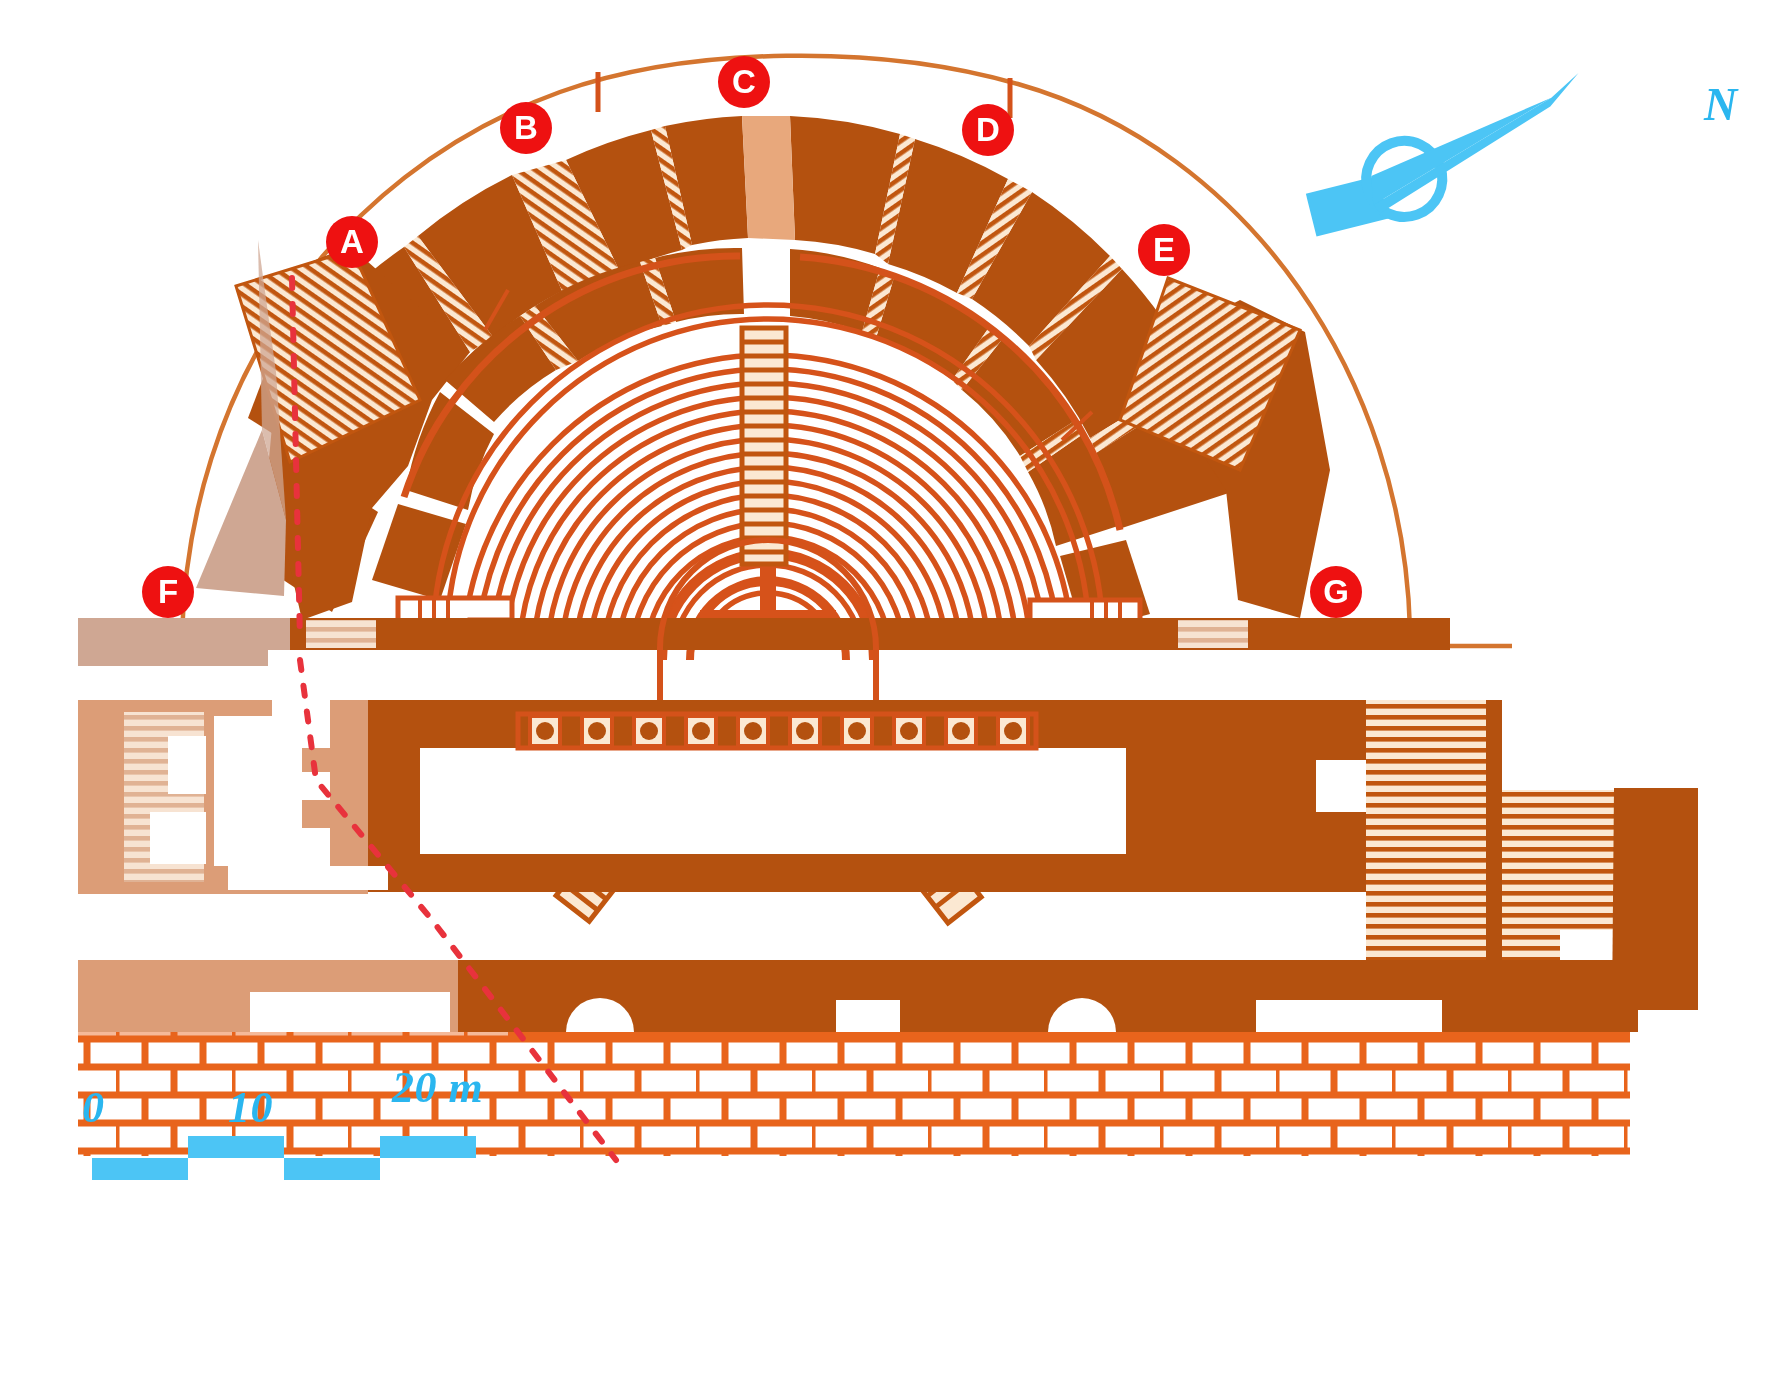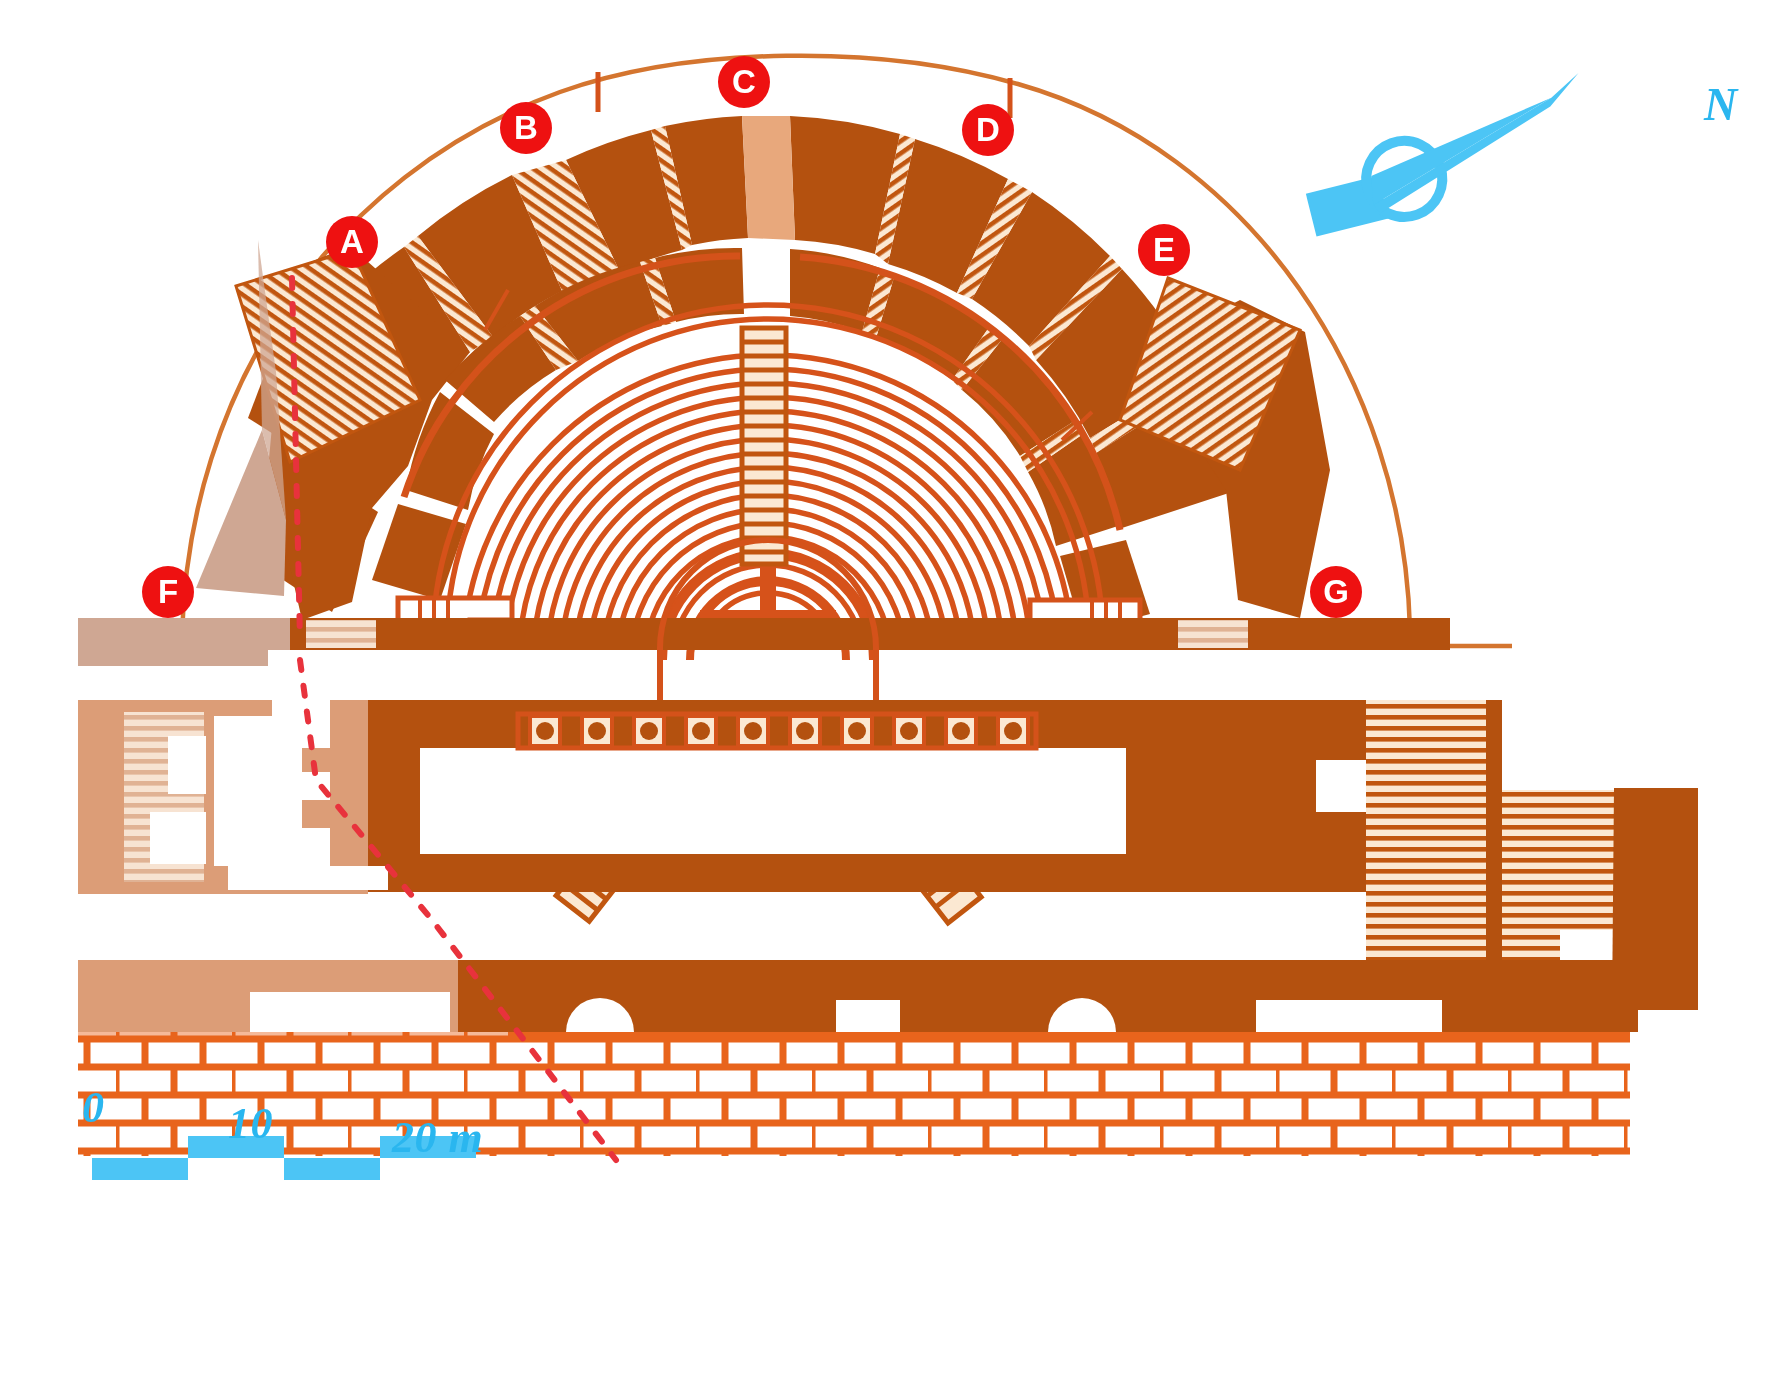--- a/index.html
+++ b/index.html
@@ -427,16 +427,16 @@
 <div class="marker-badge" style="left:142px;top:566px;">
   <span>F</span>
 </div>
 <div class="marker-badge" style="left:1310px;top:566px;">
   <span>G</span>
 </div>
 
 <div class="north-label" style="left:1704px;top:78px;">N</div>
 
 <div class="scale-label" style="left:82px;top:1082px;">0</div>
-<div class="scale-label" style="left:228px;top:1082px;margin-top:16px;">10</div>
-<div class="scale-label" style="left:392px;top:1112px;">20 m</div>
+<div class="scale-label" style="left:228px;top:1082px;">10</div>
+<div class="scale-label" style="left:392px;top:1062px;">20 m</div>
 
 </div>
 
 </body></html>

